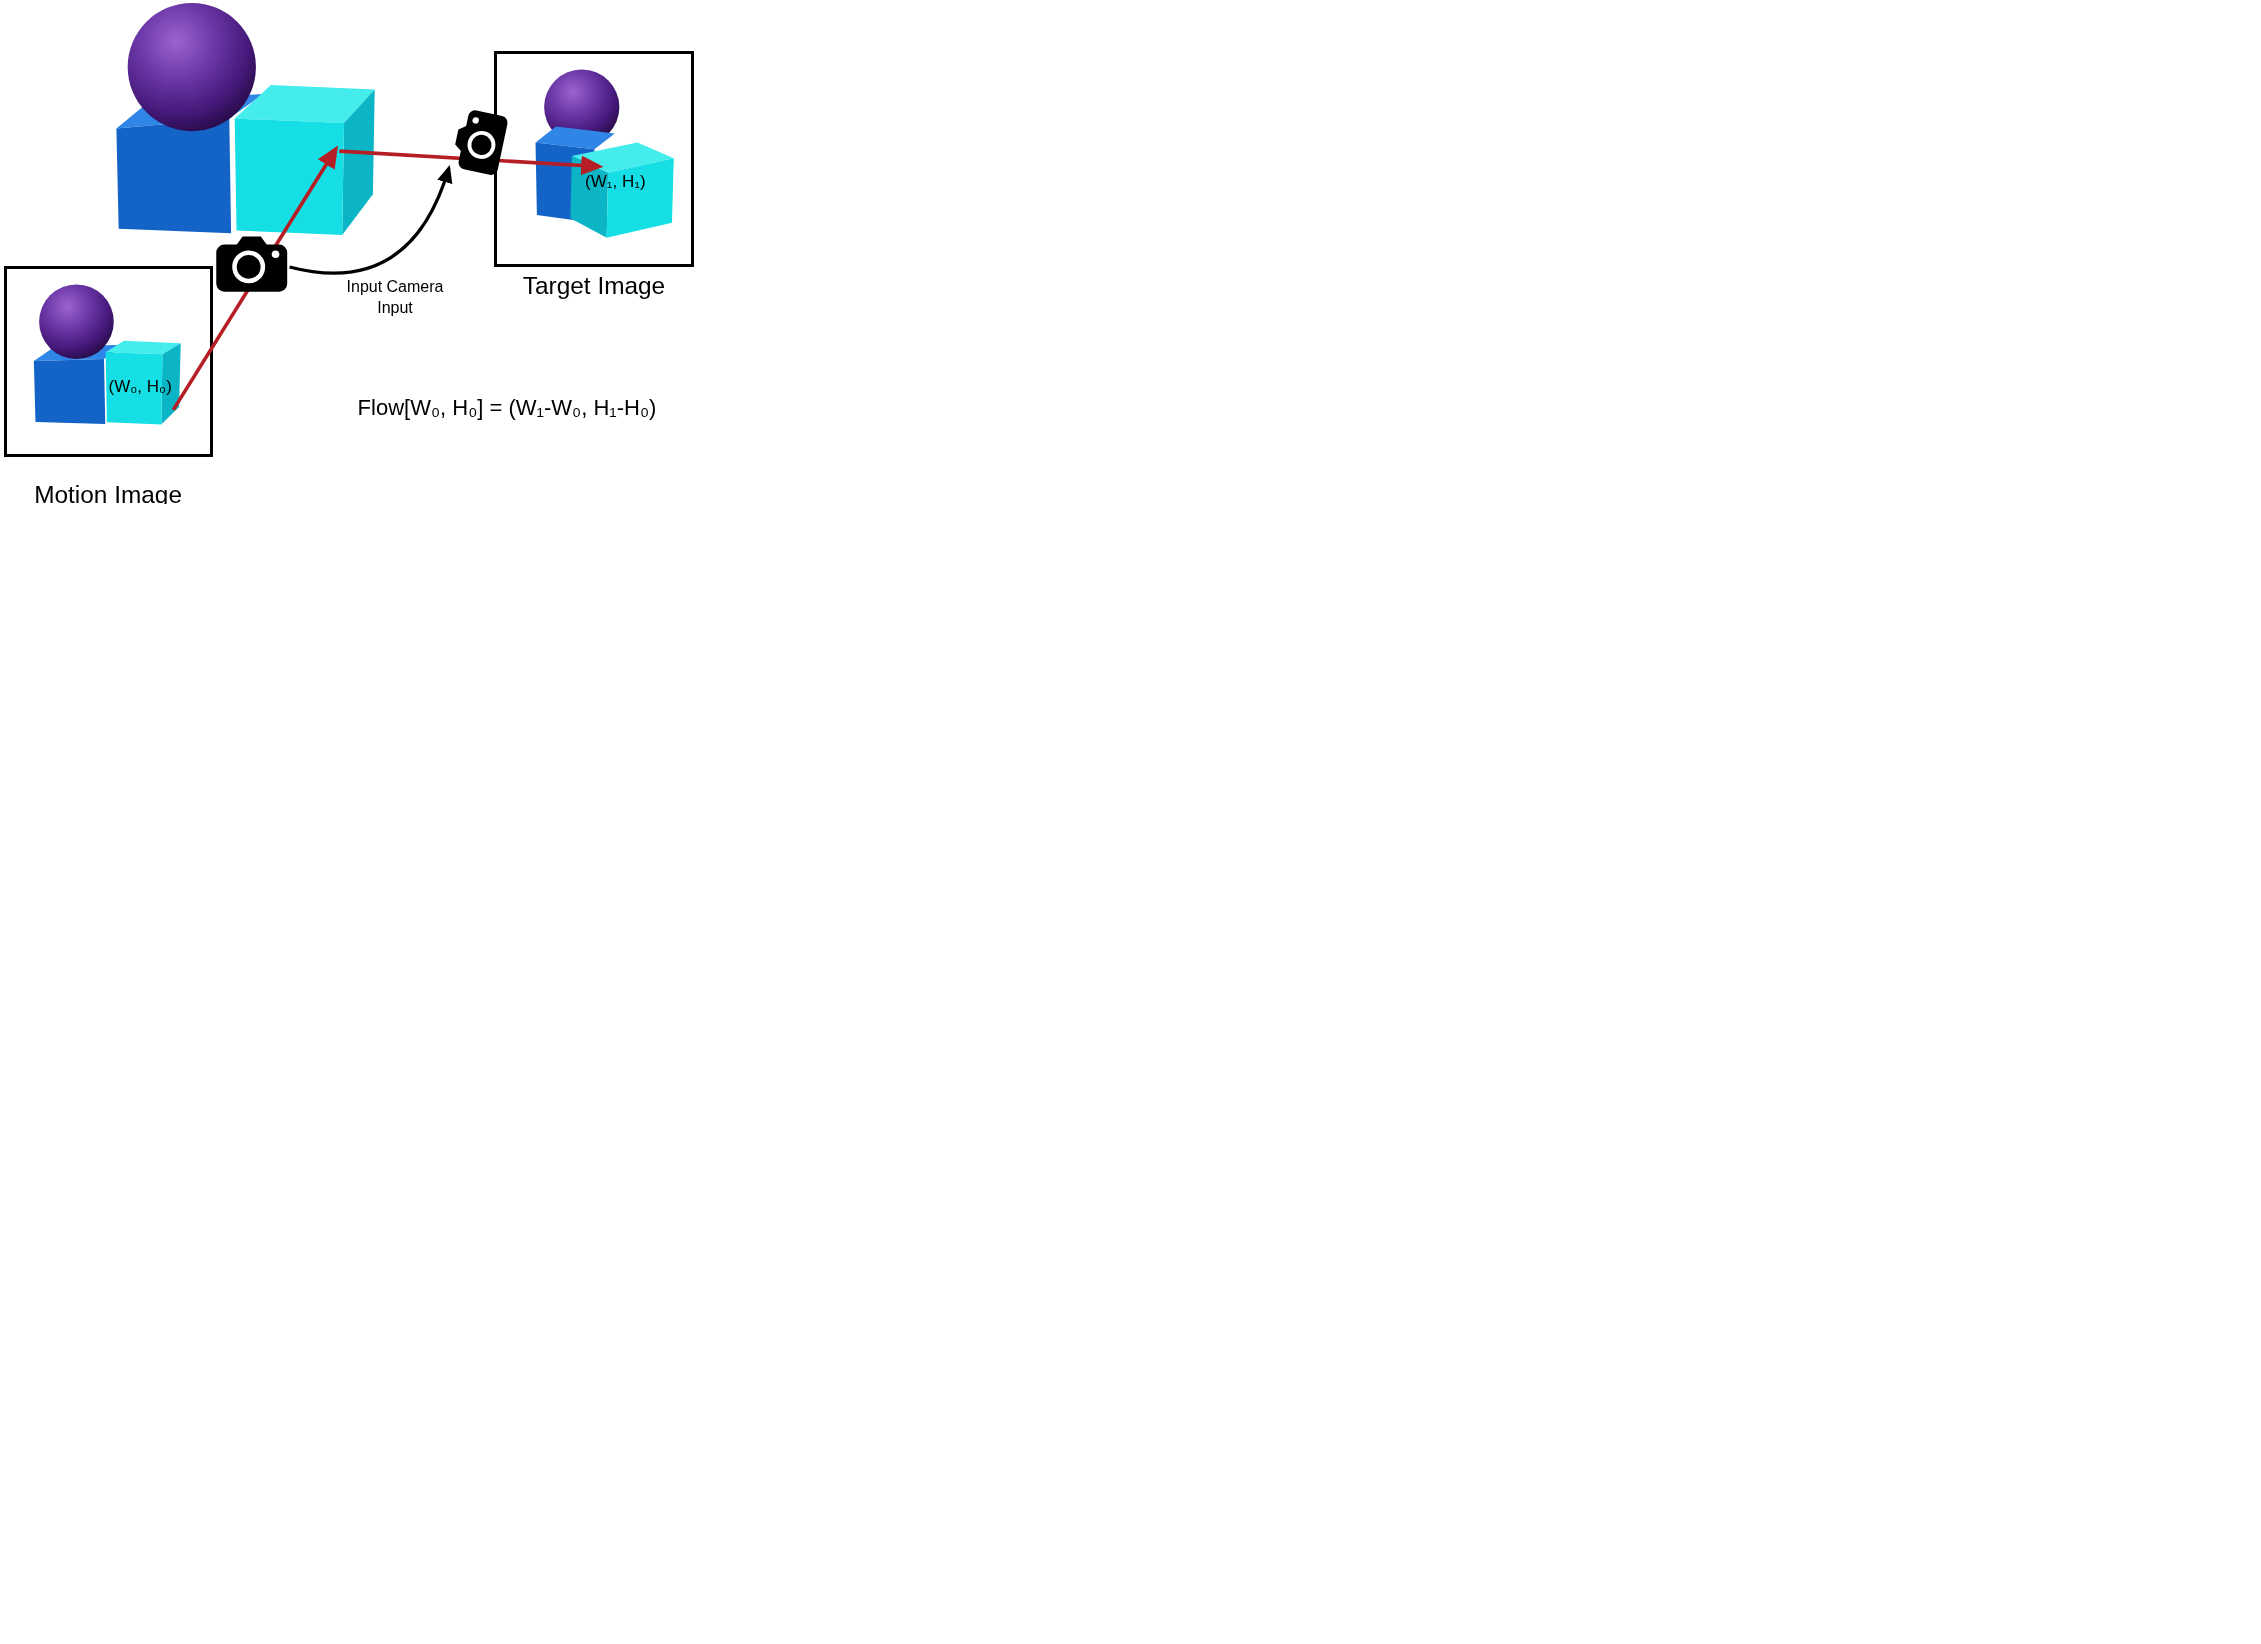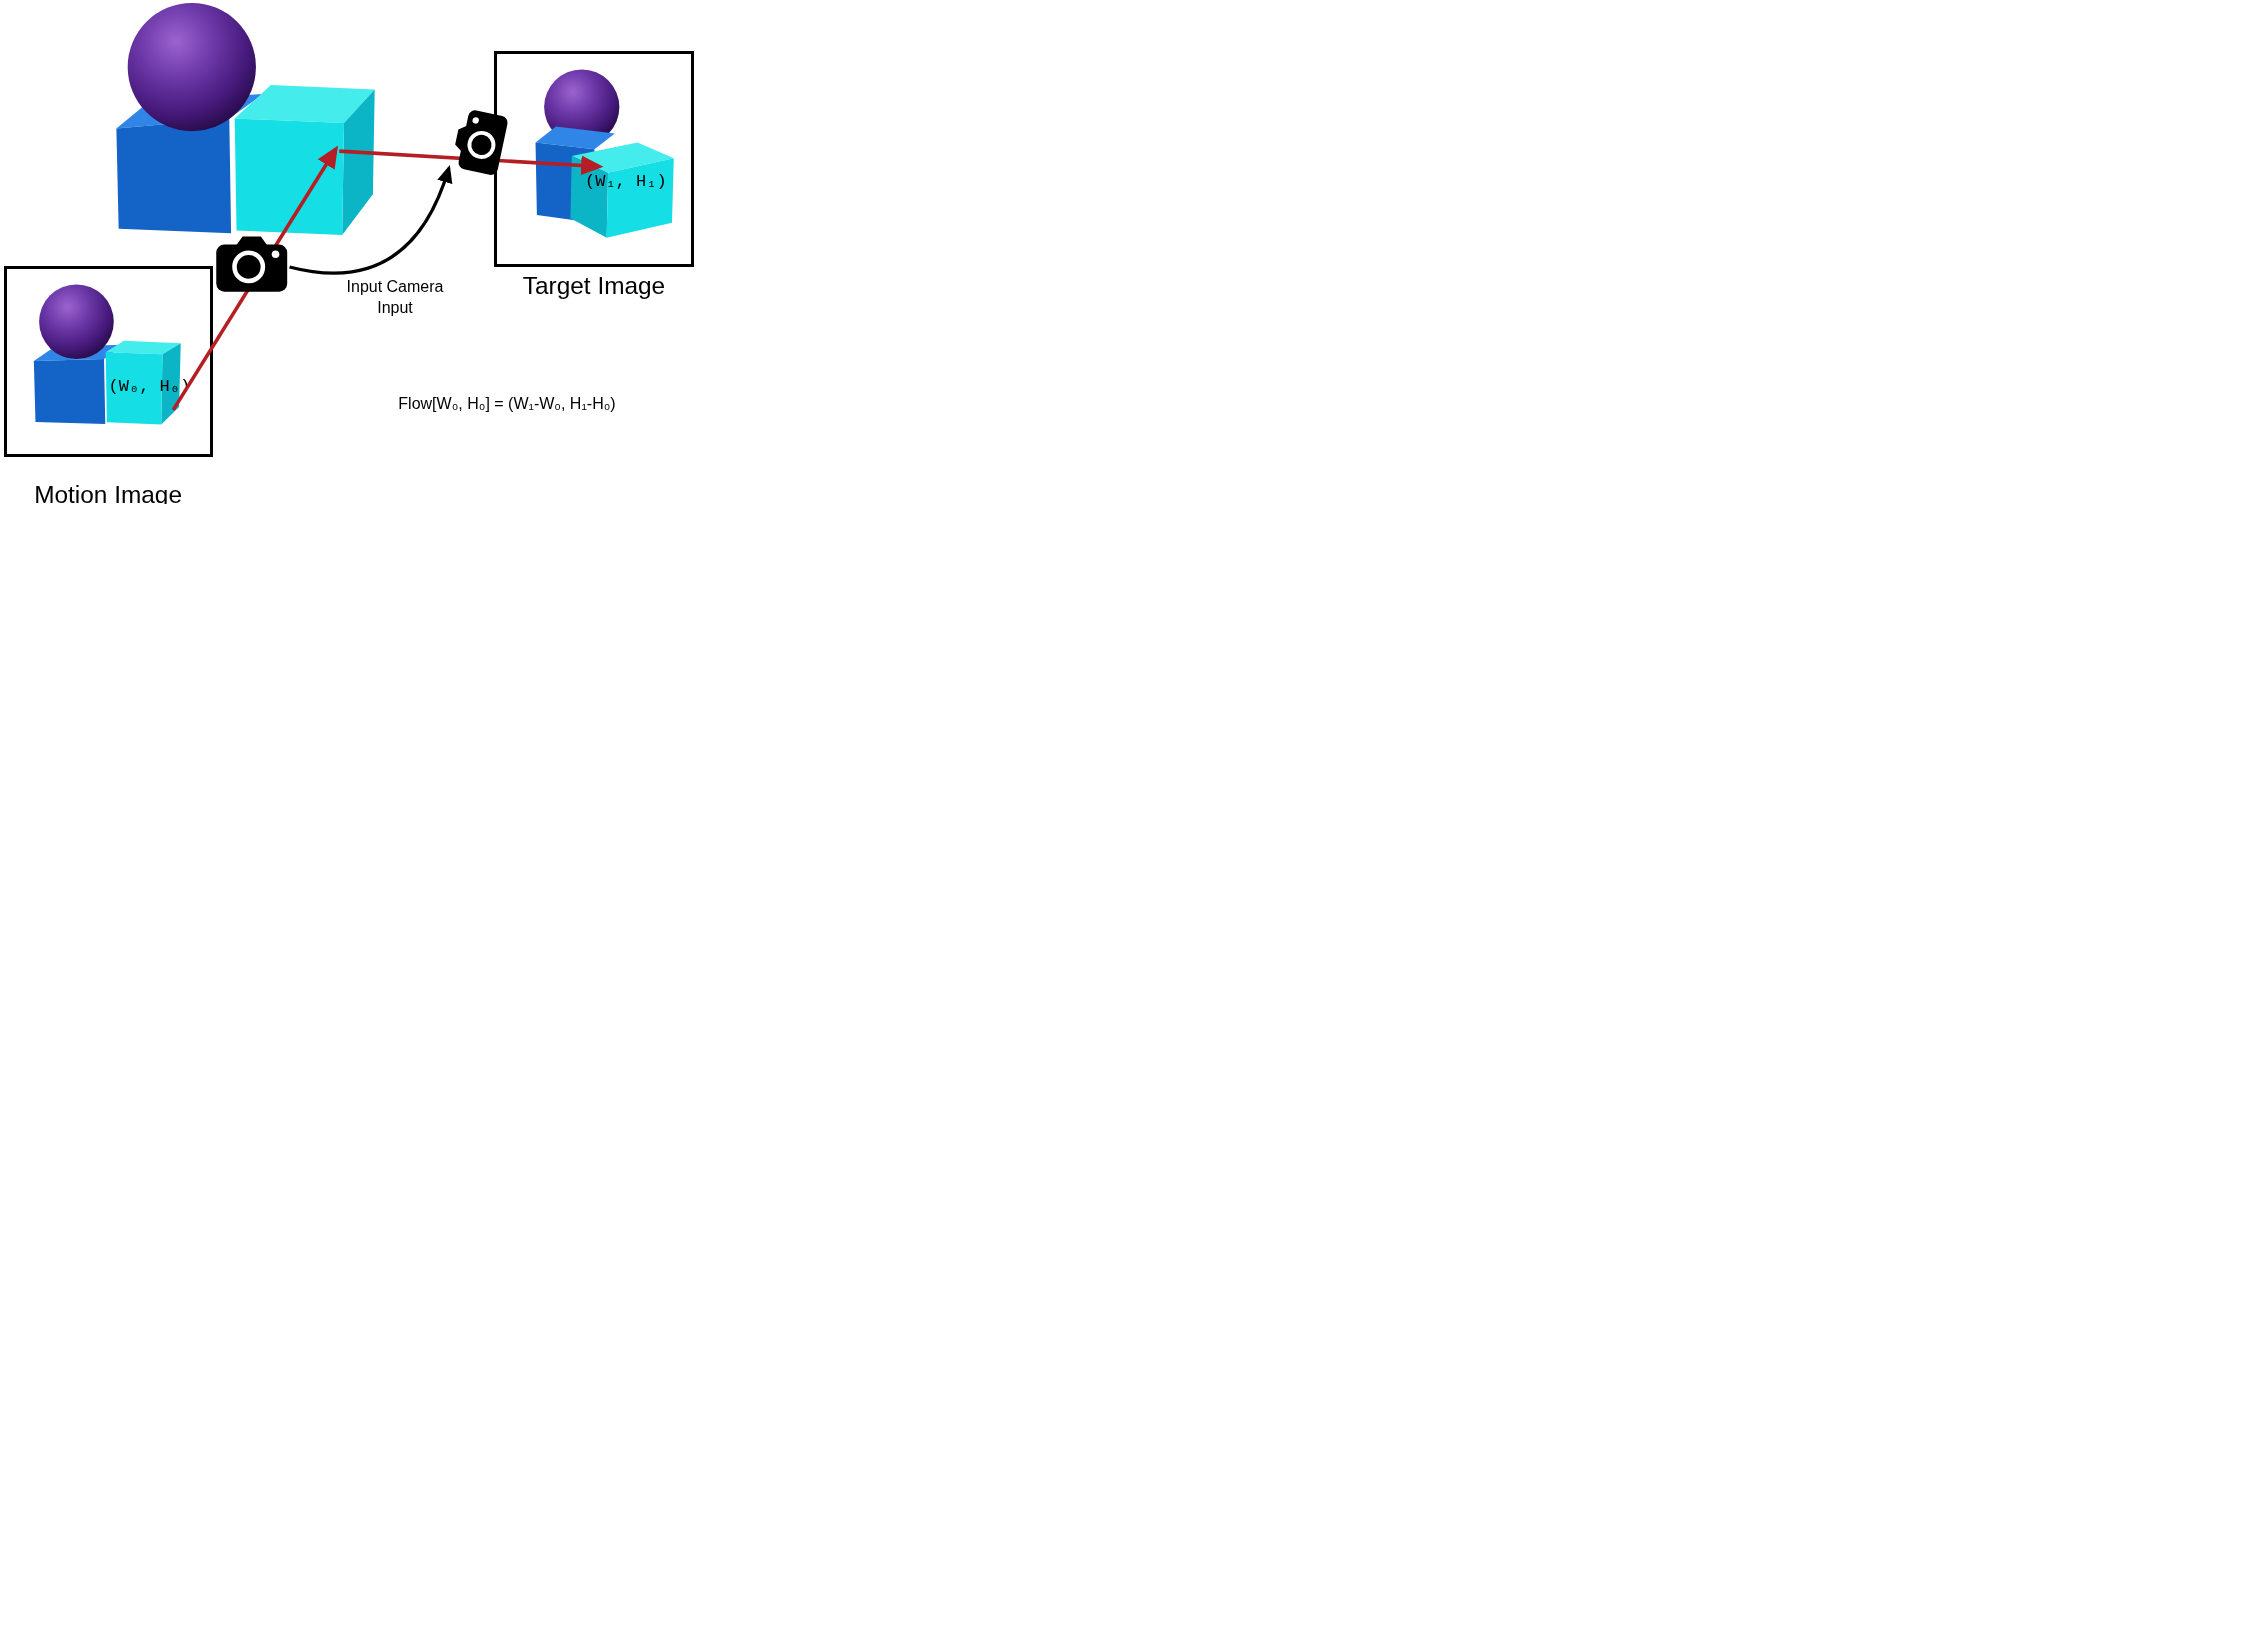--- a/index.html
+++ b/index.html
@@ -27,21 +27,20 @@
   .scene-svg {
     position: absolute;
     left: 0; top: 0;
     width: 100%; height: 100%;
   }
   .pixel-label {
     position: absolute;
     font-size: 17px;
     white-space: nowrap;
     color: #000;
-    font-family: Liberation Mono, monospace;
   }
   .caption {
     position: absolute;
     text-align: center;
     font-size: 24.4px;
     color: #000;
   }
   #input-caption  { left: 3.6px;    top: 481px; width: 209px; }
   #target-caption { left: 494px; top: 272px;  width: 200px; }
   .camera-motion-label {
@@ -49,21 +48,21 @@
     left: 291px; top: 277px; width: 208px;
     text-align: center;
     font-size: 16px;
     line-height: 1.3;
     color: #000;
   }
   .formula {
     position: absolute;
     left: 308px; top: 395px; width: 398px;
     text-align: center;
-    font-size: 16px;
+    font-size: 22px;
     color: #000;
     white-space: nowrap;
   }
   .overlay-svg {
     position: absolute;
     left: 0; top: 0;
     width: 699px; height: 504px;
     pointer-events: none;
   }
 </style>

